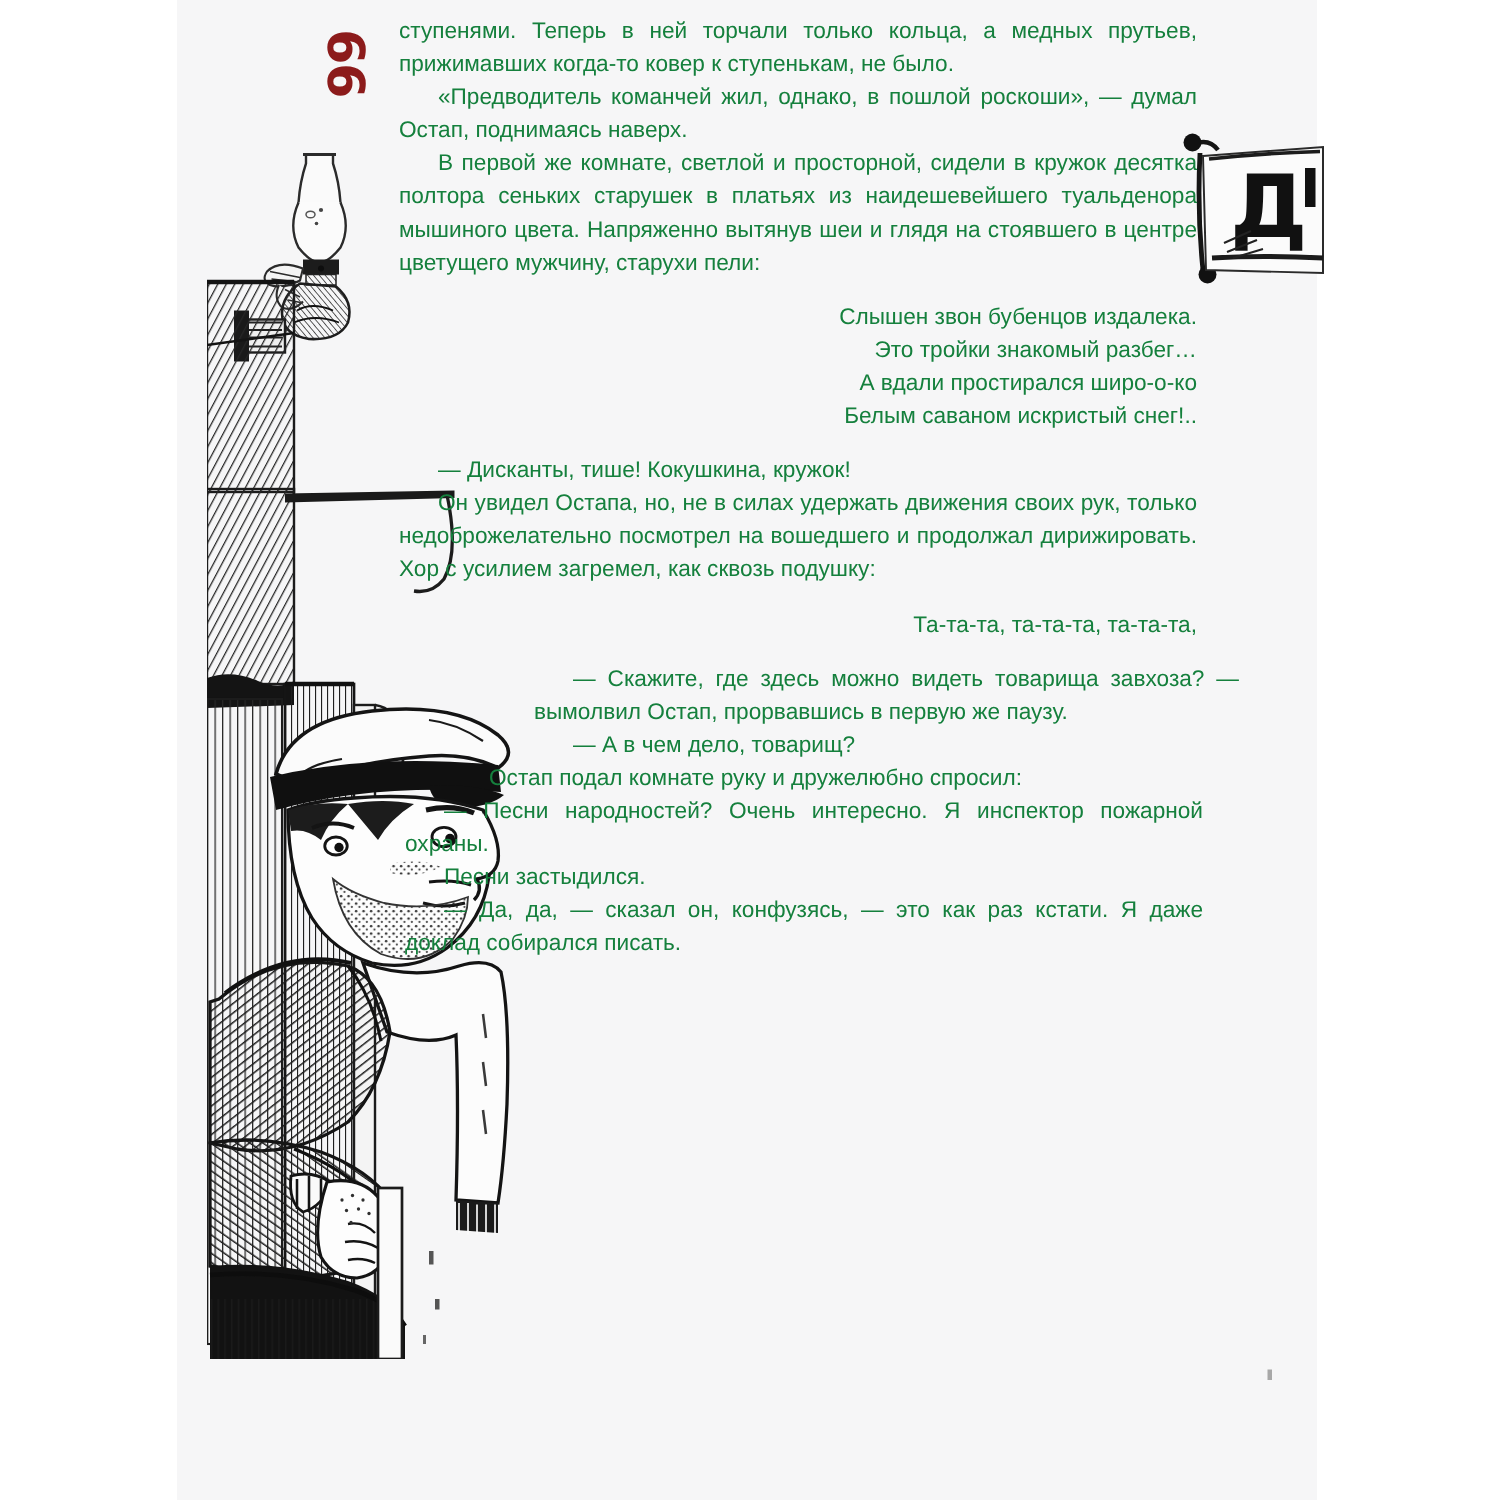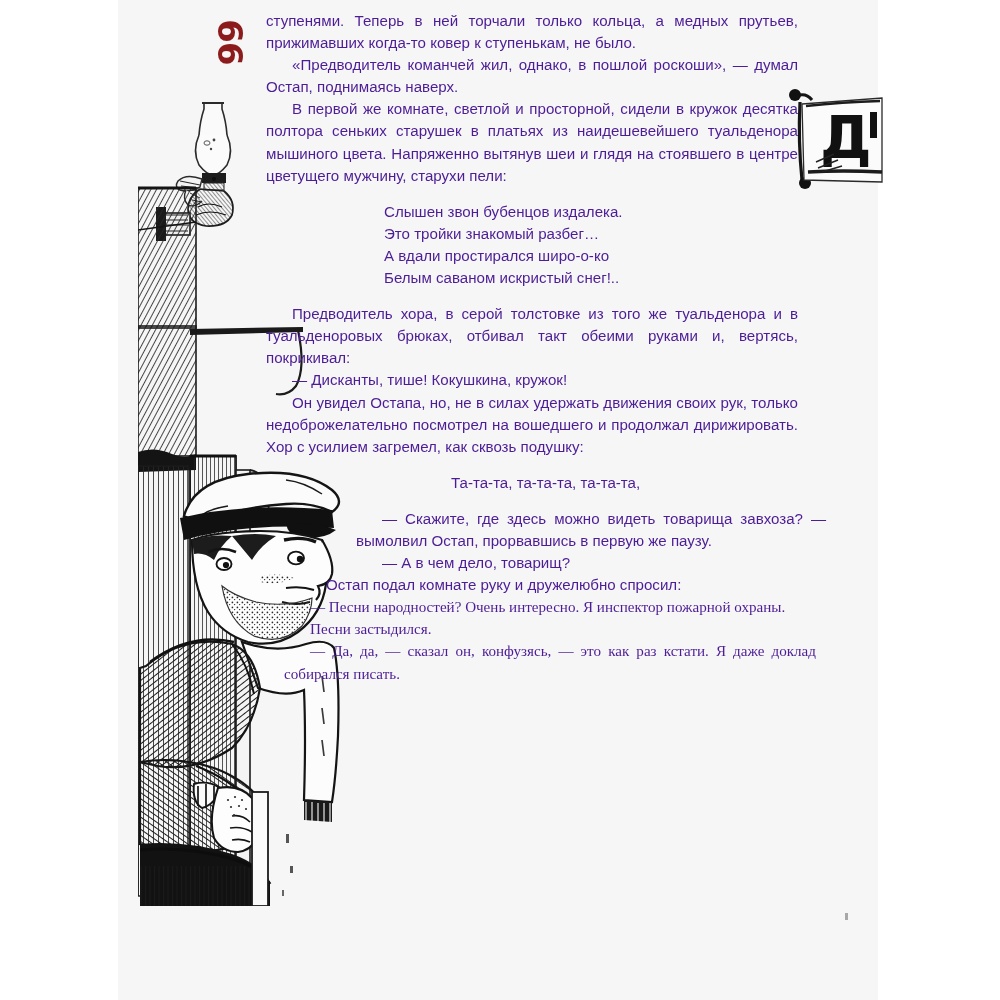--- a/index.html
+++ b/index.html
@@ -37,45 +37,45 @@
     display:block;
   }
 
   
   .column{
     position:absolute;
     left:266px; top:10px;
     width:532px;
     font-size:15.1px;
     line-height:22.1px;
-    color:#4c1d95;
+    color:#15803d;
     text-align:justify;
     text-justify:inter-word;
   }
   .column p{margin:0;}
   .indent{text-indent:26px;}
   .noindent{text-indent:0;}
 
   
   .verse{
     margin:14px 0 14px 0;
     text-align:left;
   }
-  .verse div{white-space:nowrap;}
+  .verse div{white-space:nowrap;text-align:right;}
   .verse-1{padding-left:118px;}
   .verse-2{padding-left:185px;}
 
   
   .wrapblock{
     margin-left:90px;
     width:470px;
     text-align:justify;
   }
   .wrapblock.w2{margin-left:34px;width:498px;}
-  .wrapblock.w3{margin-left:18px;width:532px;font-family:Liberation Serif, serif;}
+  .wrapblock.w3{margin-left:4px;width:532px;}
 
   
   .art{position:absolute;pointer-events:none;}
   #art-lamp{left:150px;top:95px;}
   #art-wall{left:138px;top:170px;}
   #art-banner{left:786px;top:82px;}
   #art-ostap{left:136px;top:436px;}
 
   .tinymark{
     position:absolute;
@@ -280,21 +280,20 @@
     <p class="indent">«Предводитель команчей жил, однако, в пошлой роскоши», — думал Остап, поднимаясь наверх.</p>
     <p class="indent">В первой же комнате, светлой и просторной, сидели в кружок десятка полтора сеньких старушек в платьях из наидешевейшего туальденора мышиного цвета. Напряженно вытянув шеи и глядя на стоявшего в центре цветущего мужчину, старухи пели:</p>
 
     <div class="verse verse-1">
       <div>Слышен звон бубенцов издалека.</div>
       <div>Это тройки знакомый разбег…</div>
       <div>А вдали простирался широ-о-ко</div>
       <div>Белым саваном искристый снег!..</div>
     </div>
 
-    <p class="indent">Предводитель хора, в серой толстовке из того же туальденора и в туальденоровых брюках, отбивал такт обеими руками и, вертясь, покрикивал:</p>
     <p class="indent">— Дисканты, тише! Кокушкина, кружок!</p>
     <p class="indent">Он увидел Остапа, но, не в силах удержать движения своих рук, только недоброжелательно посмотрел на вошедшего и продолжал дирижировать. Хор с усилием загремел, как сквозь подушку:</p>
 
     <div class="verse verse-2">
       <div>Та-та-та, та-та-та, та-та-та,</div>
     </div>
 
     <div class="wrapblock">
       <p class="indent">— Скажите, где здесь можно видеть товарища завхоза? — вымолвил Остап, прорвавшись в первую же паузу.</p>
       <p class="indent">— А в чем дело, товарищ?</p>

